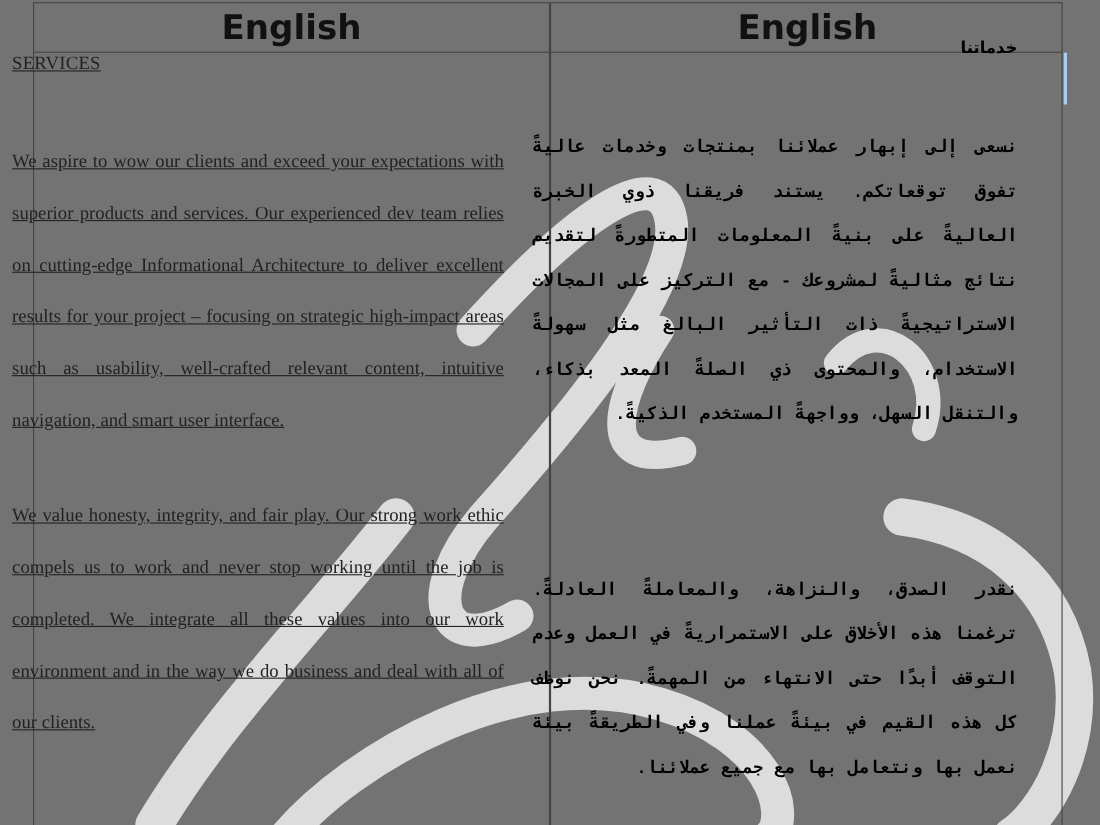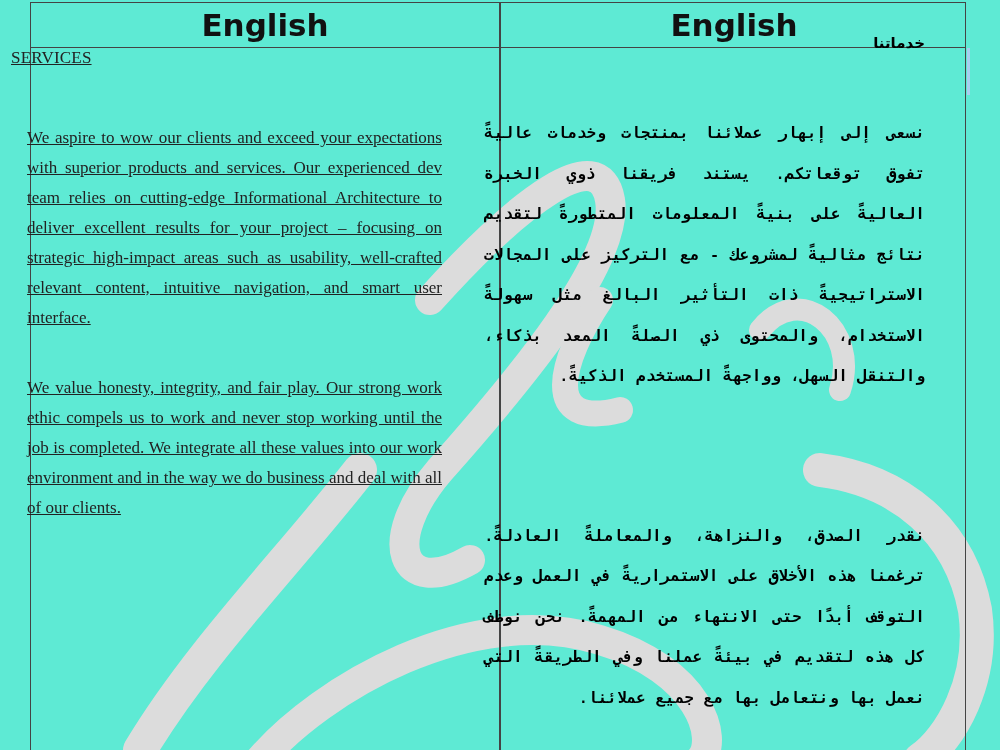--- a/index.html
+++ b/index.html
@@ -1,36 +1,36 @@
 <!DOCTYPE html>
 <html><head>
   <meta charset="utf-8">
   <style>
     html, body { margin: 0; padding: 0; background: #ffffff; }
     body { width: 1000px; height: 750px; position: relative; overflow: hidden; }
-    .page { position: absolute; left: 0; top: 0; width: 1000px; height: 750px; background: #5eead4; }
+    .page { position: absolute; left: 0; top: 0; width: 1000px; height: 750px; background: #737373; }
     .tbl {
       position: absolute; left: 30px; top: 2px; width: 936px; height: 760px;
       border: 1.5px solid #444; box-sizing: border-box;
     }
     .col-divider { position: absolute; left: 468px; top: 0; bottom: 0; width: 1.5px; background: #444; }
     .header-row { position: absolute; left: 0; right: 0; top: 0; height: 44px; border-bottom: 1.5px solid #444; }
     .hdr {
       position: absolute; top: 0; height: 44px; line-height: 44px; text-align: center;
       font-family: "DejaVu Sans", sans-serif; font-weight: bold; font-size: 31px; color: #111;
     }
     .hdr.en { left: 0; width: 468px; }
     .hdr.ar { left: 470px; width: 466px; }
 
     .cell-en {
       position: absolute; left: 11px; top: 45px; width: 447px;
       font-family: "Liberation Serif", serif; font-size: 17px; color: #222; text-decoration: underline;
     }
     .cell-en .title { line-height: 30px; height: 30px; margin-top: -2px; letter-spacing: 0.2px; }
-    .cell-en p { margin: 16px; line-height: 30px; text-align: justify; }
+    .cell-en p { margin: 0; line-height: 47px; text-align: justify; }
     .cell-en p.p1 { margin-top: 50px; }
     .cell-en p.p2 { margin-top: 40px; }
 
     .cell-ar {
       position: absolute; left: 484px; top: 30px; width: 441px; direction: rtl;
       font-family: "DejaVu Sans", sans-serif; font-weight: bold; font-size: 16px; color: #000;
     }
     .cell-ar .title { line-height: 26px; height: 26px; font-size: 15px; }
     .cell-ar p { margin: 0; line-height: 40.5px; text-align: justify; font-family: Liberation Mono, monospace; }
     .cell-ar p.p1 { margin-top: 58px; }
@@ -65,17 +65,17 @@
 
   <div class="cell-en">
     <div class="title">SERVICES</div>
     <p class="p1">We aspire to wow our clients and exceed your expectations with superior products and services. Our experienced dev team relies on cutting-edge Informational Architecture to deliver excellent results for your project – focusing on strategic high-impact areas such as usability, well-crafted relevant content, intuitive navigation, and smart user interface.</p>
     <p class="p2">We value honesty, integrity, and fair play. Our strong work ethic compels us to work and never stop working until the job is completed. We integrate all these values into our work environment and in the way we do business and deal with all of our clients.</p>
   </div>
 
   <div class="cell-ar">
     <div class="title">خدماتنا</div>
     <p class="p1">نسعى إلى إبهار عملائنا بمنتجات وخدمات عاليةً تفوق توقعاتكم. يستند فريقنا ذوي الخبرة العاليةً على بنيةً المعلومات المتطورةً لتقديم نتائج مثاليةً لمشروعك - مع التركيز على المجالات الاستراتيجيةً ذات التأثير البالغ مثل سهولةً الاستخدام، والمحتوى ذي الصلةً المعد بذكاء، والتنقل السهل، وواجهةً المستخدم الذكيةً.</p>
-    <p class="p2">نقدر الصدق، والنزاهة، والمعاملةً العادلةً. ترغمنا هذه الأخلاق على الاستمراريةً في العمل وعدم التوقف أبدًا حتى الانتهاء من المهمةً. نحن نوظف كل هذه لتقديم في بيئةً عملنا وفي الطريقةً التي نعمل بها ونتعامل بها مع جميع عملائنا.</p>
+    <p class="p2">نقدر الصدق، والنزاهة، والمعاملةً العادلةً. ترغمنا هذه الأخلاق على الاستمراريةً في العمل وعدم التوقف أبدًا حتى الانتهاء من المهمةً. نحن نوظف كل هذه القيم في بيئةً عملنا وفي الطريقةً بيئة نعمل بها ونتعامل بها مع جميع عملائنا.</p>
   </div>
 
   <div class="cursor"></div>
 </div>
 
 </body></html>

